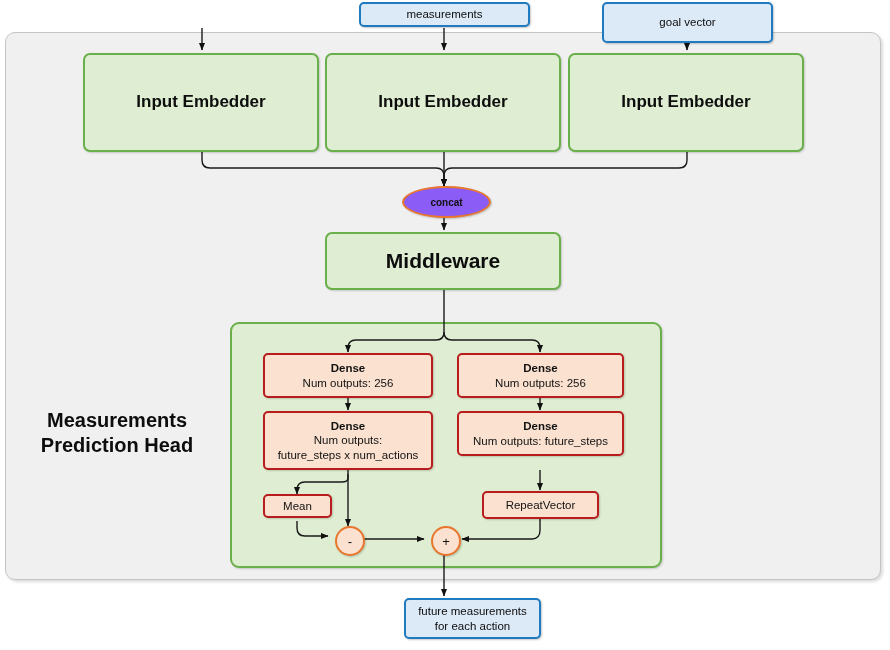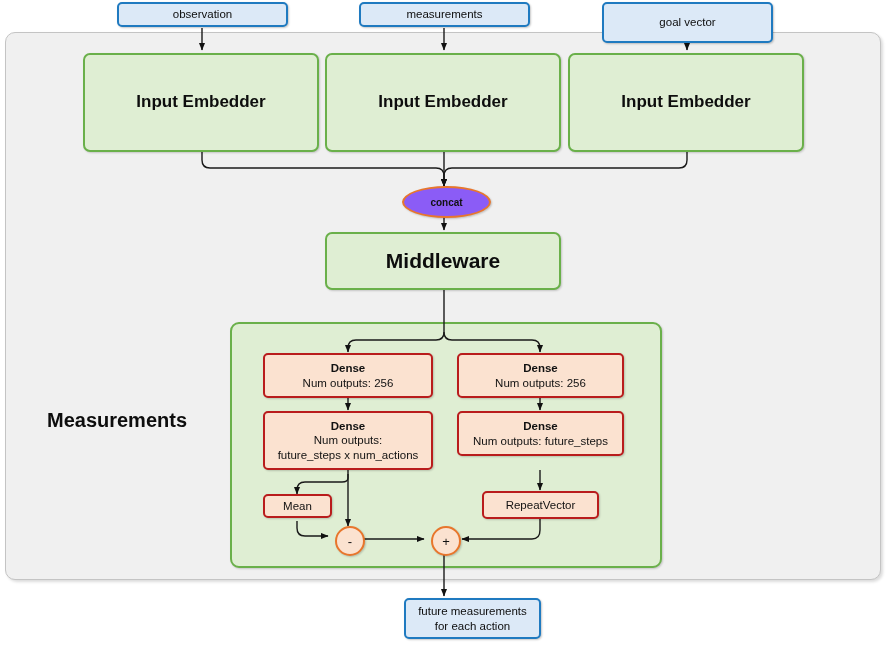--- a/index.html
+++ b/index.html
@@ -147,20 +147,21 @@
 </head>
 <body>
 
 <div id="stage">
 
   <div class="outer-panel"></div>
 
   <div class="head-group"></div>
   <div class="head-label">
     <div>Measurements</div>
+    <div>Prediction Head</div>
   </div>
 
   <svg class="edges" viewBox="0 0 890 650">
     <defs>
       <marker id="arrow" markerWidth="9" markerHeight="9" refX="7.4" refY="3.2" orient="auto" markerUnits="userSpaceOnUse">
         <path d="M0,0 L8,3.2 L0,6.4 z" fill="#111111"></path>
       </marker>
       <marker id="arrowL" markerWidth="9" markerHeight="9" refX="7.4" refY="3.2" orient="auto" markerUnits="userSpaceOnUse">
         <path d="M0,0 L8,3.2 L0,6.4 z" fill="#111111"></path>
       </marker>
@@ -193,21 +194,20 @@
       <path d="M361,539 L424,539" marker-end="url(#arrow)"></path>
 
       <path d="M540,470 L540,490" marker-end="url(#arrow)"></path>
 
       <path d="M540,519 L540,530 Q540,539 532,539 L462,539" marker-end="url(#arrow)"></path>
 
       <path d="M444,553 L444,596" marker-end="url(#arrow)"></path>
     </g>
   </svg>
 
-  <div class="node io-box" style="left:117px; top:2px; width:171px; height:25px;">observation</div>
   <div class="node io-box" style="left:359px; top:2px; width:171px; height:25px;">measurements</div>
   <div class="node io-box" style="left:602px; top:2px; width:171px; height:41px;">goal vector</div>
 
   <div class="node green-box embedder" style="left:83px; top:53px; width:236px; height:99px;">Input Embedder</div>
   <div class="node green-box embedder" style="left:325px; top:53px; width:236px; height:99px;">Input Embedder</div>
   <div class="node green-box embedder" style="left:568px; top:53px; width:236px; height:99px;">Input Embedder</div>
 
   <div class="ellipse" style="left:402px; top:186px; width:85px; height:28px;">concat</div>
 
   <div class="node green-box middleware" style="left:325px; top:232px; width:236px; height:58px;">Middleware</div>

